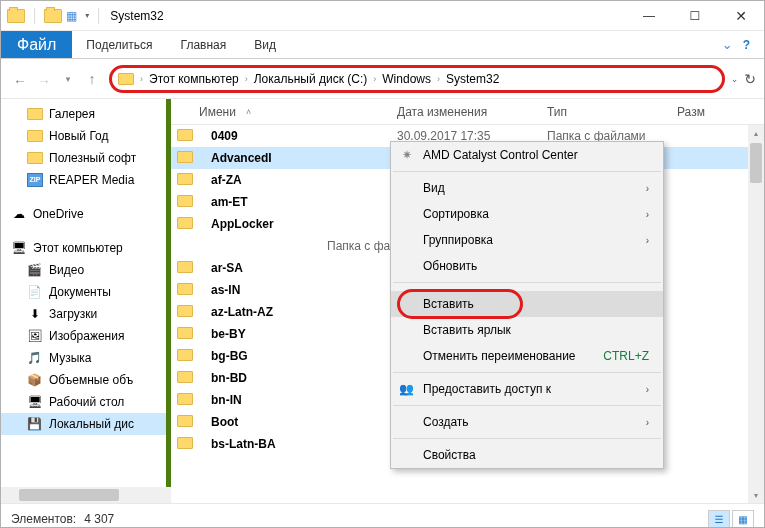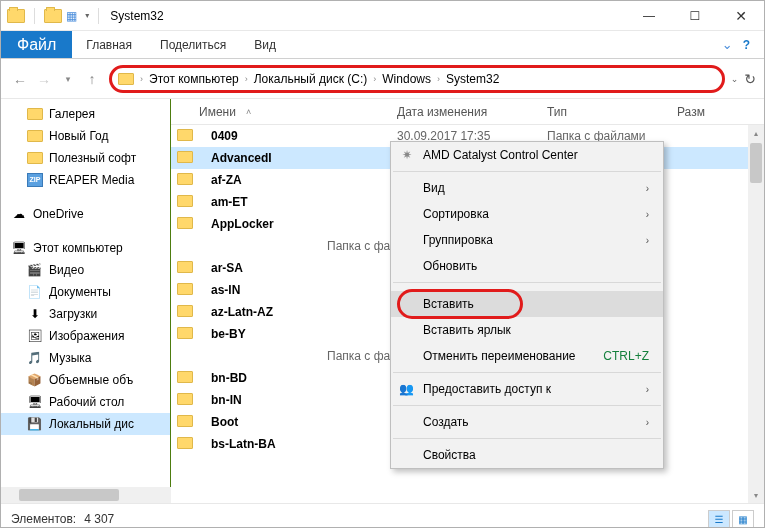--- a/index.html
+++ b/index.html
@@ -23,21 +23,21 @@
 .navbtns{display:flex;align-items:center;gap:2px;color:#888;}
 .navbtns span{width:22px;text-align:center;font-size:14px;}
 .addrbox{flex:1;height:28px;border:3px solid #e11b1b;border-radius:16px;display:flex;align-items:center;padding:0 6px;gap:4px;background:#fff;}
 .addrbox .foldericon{width:16px;height:12px;background:#ffd86b;border:1px solid #e0b84a;border-radius:1px;flex-shrink:0;}
 .addrbox .crumb{white-space:nowrap;}
 .addrbox .sep{color:#888;font-size:9px;margin:0 2px;}
 .addrctl{display:flex;align-items:center;gap:6px;}
 .addrctl .ref{color:#555;font-size:14px;}
 .searchbox{width:110px;height:26px;border:1px solid #ccc;display:flex;align-items:center;padding:0 6px;color:#888;}
 .body{display:flex;height:calc(100% - 30px - 28px - 40px - 24px);}
-.sidebar{width:170px;border-right:1px solid #4d7c0f;overflow:hidden;padding:4px 0;}
+.sidebar{width:170px;border-right:5px solid #4d7c0f;overflow:hidden;padding:4px 0;}
 .sidebar .item{display:flex;align-items:center;height:22px;padding-left:26px;gap:6px;white-space:nowrap;overflow:hidden;}
 .sidebar .item.sel{background:#cce8ff;}
 .sidebar .item .ico{width:16px;height:14px;flex-shrink:0;display:flex;align-items:center;justify-content:center;}
 .sidebar .item .ico.fold{background:#ffd86b;border:1px solid #e0b84a;border-radius:1px;height:12px;}
 .sidebar .top{padding-left:10px;font-weight:400;}
 .sidebar .spacer{height:12px;}
 .content{flex:1;display:flex;flex-direction:column;overflow:hidden;}
 .cols{display:flex;height:26px;align-items:center;border-bottom:1px solid #e8e8e8;color:#555;padding-left:6px;}
 .cols .c1{width:220px;display:flex;align-items:center;gap:4px;}
 .cols .c2{width:150px;}
@@ -86,22 +86,22 @@
     <span class="title">System32</span>
     <div class="winbtns">
       <div>—</div>
       <div>☐</div>
       <div class="close">✕</div>
     </div>
   </div>
 
   <div class="ribbon">
     <div class="filetab">Файл</div>
+    <div class="tab">Поделиться</div>
     <div class="tab">Главная</div>
-    <div class="tab">Поделиться</div>
     <div class="tab">Вид</div>
     <div class="expand">
       <span style="font-size:13px;">⌄</span>
       <span style="color:#1979ca;font-weight:bold;">?</span>
     </div>
   </div>
 
   <div class="addr">
     <div class="navbtns">
       <span>←</span>
@@ -279,20 +279,24 @@
           </div>
           <div class="row">
             <div class="c1">
               <span class="ico"></span>
               <span>be-BY</span>
             </div>
             <div class="c2"></div>
             <div class="c3">Папка с файлами</div>
           </div>
           <div class="row">
+            <div class="c1">
+              <span class="ico"></span>
+              <span>bg-BG</span>
+            </div>
             <div class="c2"></div>
             <div class="c3">Папка с файлами</div>
           </div>
           <div class="row">
             <div class="c1">
               <span class="ico"></span>
               <span>bn-BD</span>
             </div>
             <div class="c2"></div>
             <div class="c3">Папка с файлами</div>

